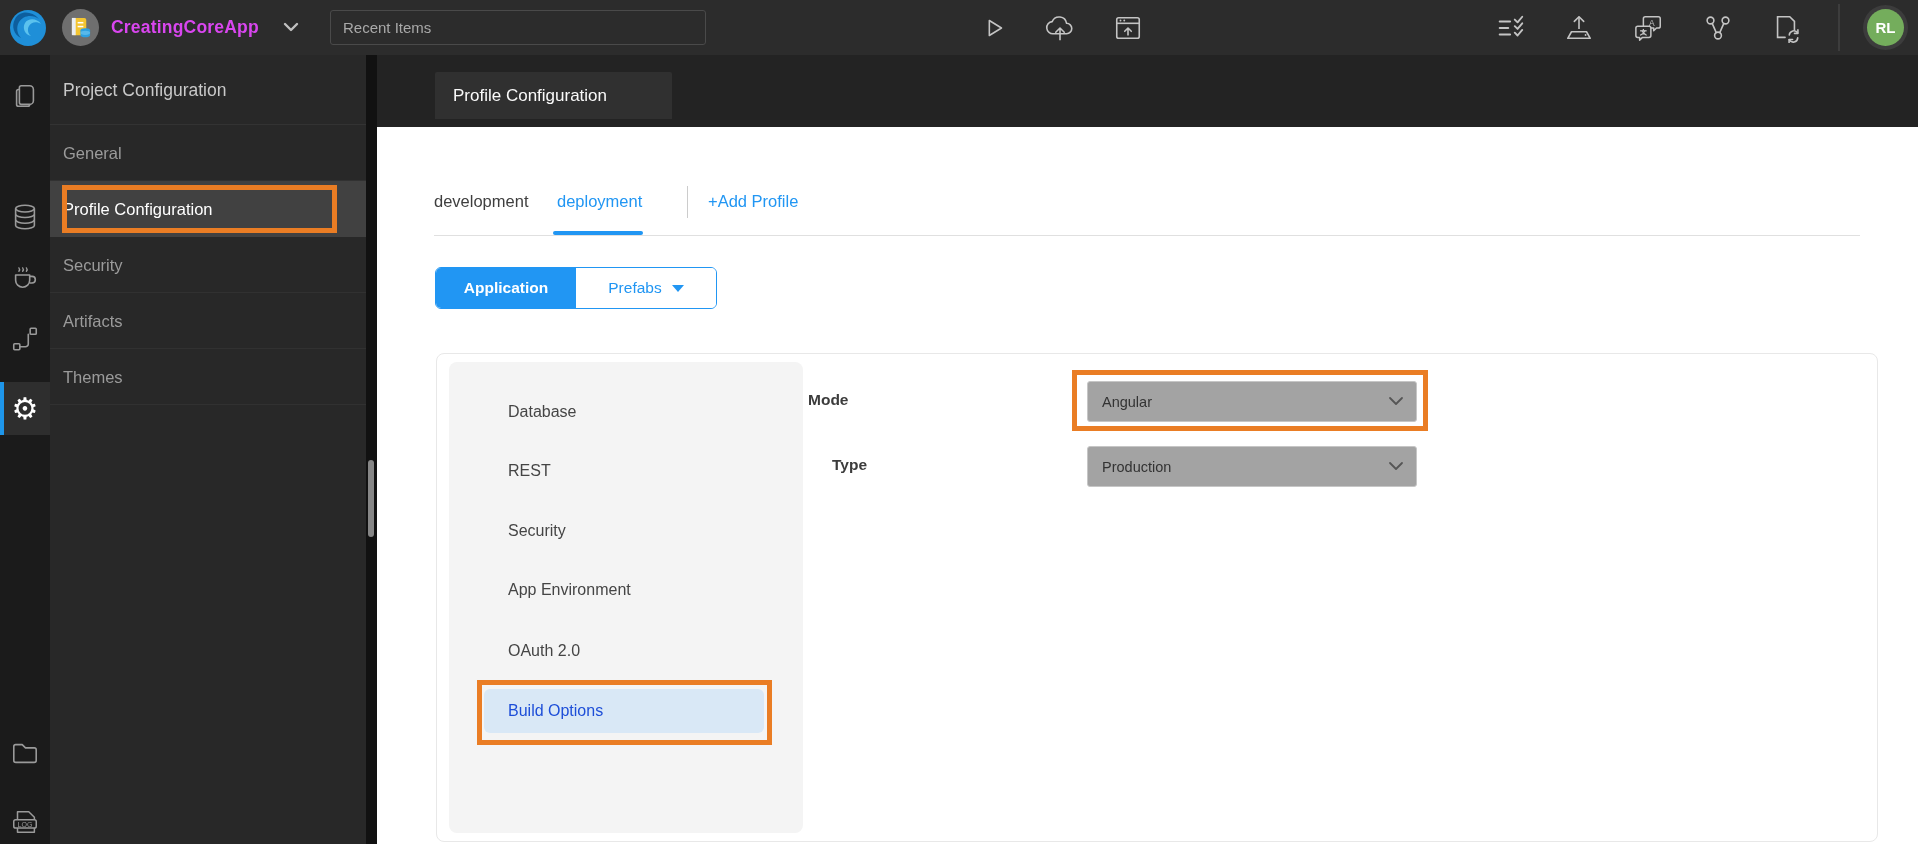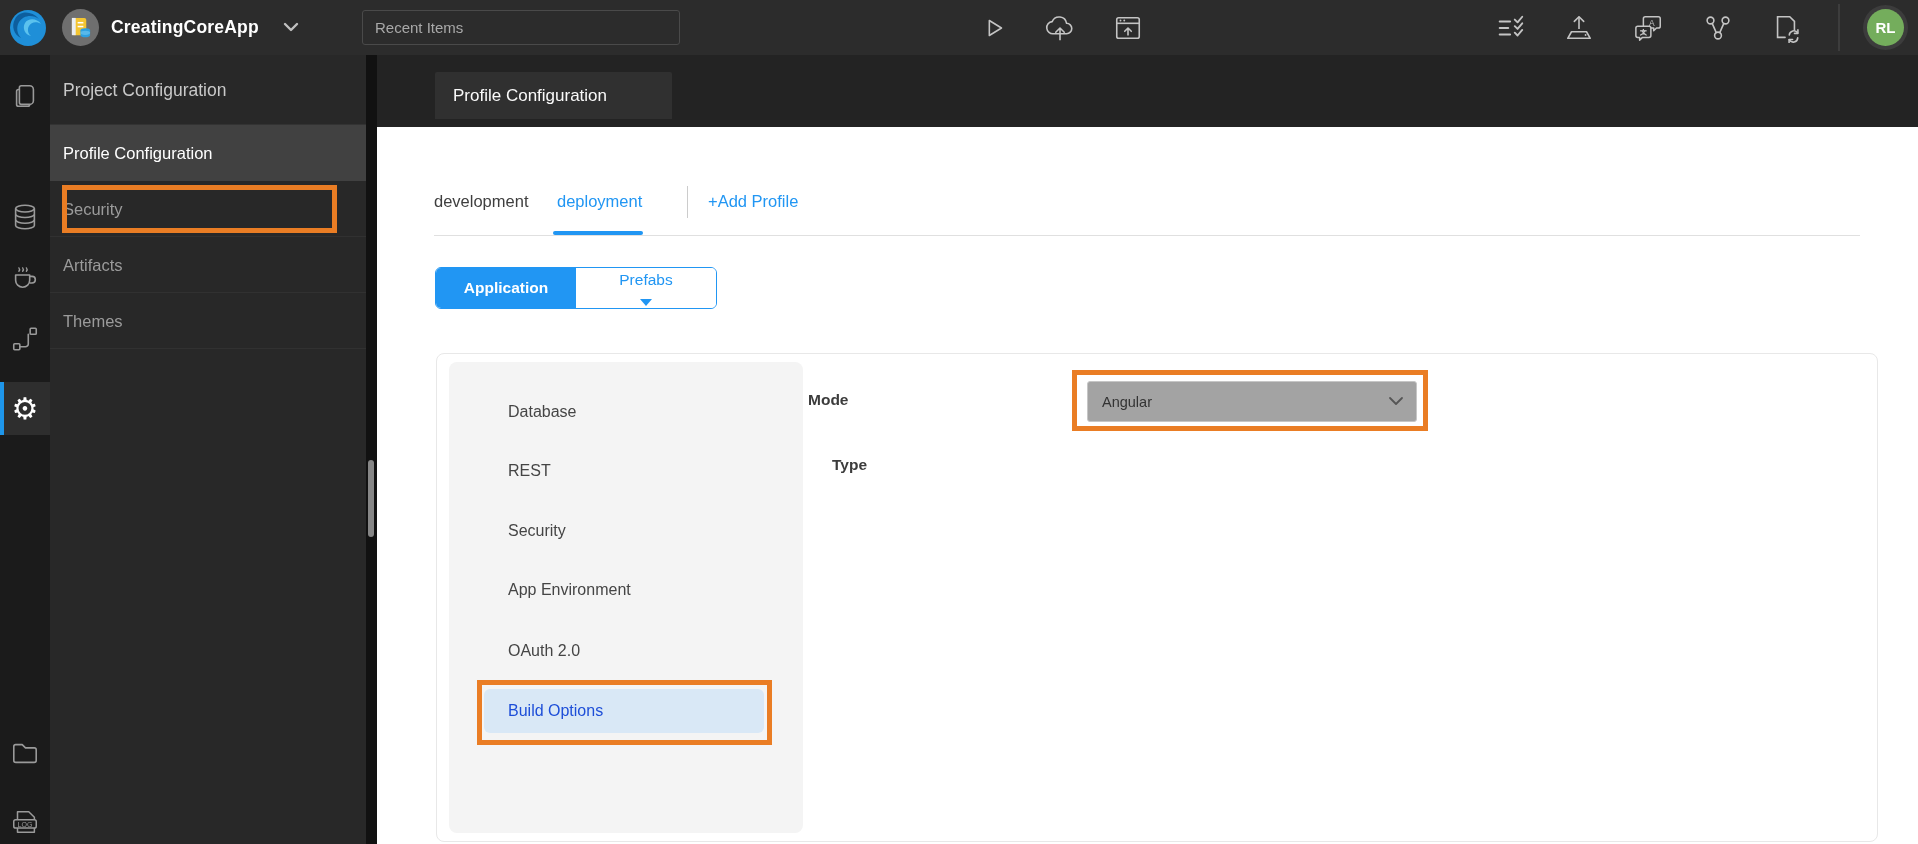--- a/index.html
+++ b/index.html
@@ -5,26 +5,26 @@
   * { box-sizing: border-box; margin: 0; padding: 0; }
   body { background:#fff; font-family:"Liberation Sans", sans-serif; }
   .screen { position:relative; width:1918px; height:844px; background:#fff; overflow:hidden; }
 
   
   .topbar { position:absolute; left:0; top:0; width:1918px; height:55px; background:#2c2c2c; z-index:5; }
   .logo { position:absolute; left:7px; top:7px; width:42px; height:42px; cursor:pointer; }
   .app-chip { position:absolute; left:62px; top:9px; width:37px; height:37px; border-radius:50%;
               background:#6f6f6f; display:flex; align-items:center; justify-content:center; cursor:pointer; }
   .app-title { position:absolute; left:111px; top:0; height:55px; line-height:55px;
-               color:#ffffff; font-size:17.5px; font-weight:700; letter-spacing:.2px; }
+               color:#d946ef; font-size:17.5px; font-weight:700; letter-spacing:.2px; }
   .title-caret { position:absolute; left:282px; top:20px; }
-  .recent-input { position:absolute; left:330px; top:10px; width:318px; height:35px;
+  .recent-input { position:absolute; left:330px; top:10px; width:376px; height:35px;
                   background:#2c2c2c; border:1px solid #4a4a4a; border-radius:3px;
                   color:#f0abfc; font-size:15px; padding:0 12px; outline:none;
-                  font-family:"Liberation Sans", sans-serif;margin-left:32px; }
+                  font-family:"Liberation Sans", sans-serif; }
   .recent-input::placeholder { color:#a9a9a9; opacity:1; }
   .tb-icon { position:absolute; top:12px; width:32px; height:32px; display:flex;
              align-items:center; justify-content:center; cursor:pointer; }
   .tb-divider { position:absolute; left:1838px; top:4px; width:2px; height:47px; background:#3d3d3d; }
   .avatar-ring { position:absolute; left:1863px; top:5px; width:45px; height:45px; border-radius:50%;
                  background:#3c3c3c; display:flex; align-items:center; justify-content:center; cursor:pointer; }
   .avatar { width:37px; height:37px; border-radius:50%; background:#74ad5c; color:#fff;
             font-size:15px; font-weight:700; display:flex; align-items:center; justify-content:center; }
 
   
@@ -59,21 +59,21 @@
   .tab-underline { position:absolute; left:553px; top:231px; width:90px; height:4px; background:#2196f3; border-radius:2px; }
   .tab-vdiv { position:absolute; left:687px; top:186px; width:1px; height:32px; background:#cccccc; }
   .add-profile { position:absolute; left:708px; top:192px; font-size:16.5px; color:#2196f3; cursor:pointer; }
   .tabs-rule { position:absolute; left:434px; top:235px; width:1426px; height:1px; background:#e0e0e0; }
 
   .segmented { position:absolute; left:435px; top:267px; height:42px; display:flex;
                border:1px solid #2196f3; border-radius:6px; overflow:hidden; background:#fff; }
   .seg-btn { width:140px; height:100%; display:flex; align-items:center; justify-content:center;
              font-size:15.5px; cursor:pointer; }
   .seg-btn.sel { background:#2196f3; color:#ffffff; font-weight:700; }
-  .seg-btn.unsel { background:#ffffff; color:#2196f3; gap:10px;flex-direction:column; }
+  .seg-btn.unsel { background:#ffffff; color:#2196f3; gap:10px; }
   .caret-down { width:0; height:0; border-left:6px solid transparent; border-right:6px solid transparent;
                 border-top:7px solid #2196f3; }
 
   .card { position:absolute; left:436px; top:353px; width:1442px; height:489px;
           border:1px solid #e8e8e8; border-radius:8px; background:#fff; }
   .menu-col { position:absolute; left:12px; top:8px; width:354px; height:471px;
               background:#f4f4f4; border-radius:8px; }
   .menu-item { position:absolute; left:0; width:354px; height:44px; line-height:44px;
                padding-left:59px; font-size:16px; color:#454545; cursor:pointer; }
   .menu-item.active { left:35px; width:280px; background:#d9e8f6; border-radius:6px;
@@ -240,20 +240,21 @@
         <path d="M8 5 h12 l6 6 v16 H8 z" fill="none" stroke="#9a9a9a" stroke-width="1.6" stroke-linejoin="round"></path>
         <rect x="4" y="13.5" width="24" height="9" rx="2" fill="#1b1b1b" stroke="#9a9a9a" stroke-width="1.6"></rect>
         <text x="16" y="20.8" font-size="7.5" fill="#9a9a9a" text-anchor="middle" font-family="Liberation Sans, sans-serif">LOG</text>
       </svg>
     </div>
 
   </div>
 
   <div class="sidebar">
     <div class="sidebar-title">Project Configuration</div>
+    <div class="side-item">General</div>
     <div class="side-item active">Profile Configuration</div>
     <div class="side-item">Security</div>
     <div class="side-item">Artifacts</div>
     <div class="side-item">Themes</div>
   </div>
   <div class="side-strip"></div>
   <div class="side-scroll-thumb"></div>
 
   <div class="main-header"></div>
   <div class="doc-tab">Profile Configuration</div>
@@ -290,18 +291,26 @@
   <div class="select" style="top:381px">
     <span class="val">Angular</span>
     <span class="chev">
       <svg class="icon" width="16" height="12" viewBox="0 0 16 12">
         <polyline points="2,3 8,9 14,3" fill="none" stroke="#555" stroke-width="1.8" stroke-linecap="round" stroke-linejoin="round"></polyline>
       </svg>
     </span>
   </div>
 
   <div class="field-label" style="left:832px; top:456px">Type</div>
+  <div class="select" style="top:446px">
+    <span class="val">Production</span>
+    <span class="chev">
+      <svg class="icon" width="16" height="12" viewBox="0 0 16 12">
+        <polyline points="2,3 8,9 14,3" fill="none" stroke="#555" stroke-width="1.8" stroke-linecap="round" stroke-linejoin="round"></polyline>
+      </svg>
+    </span>
+  </div>
 
   <div class="anno" style="left:62px; top:185px; width:275px; height:48px"></div>
   <div class="anno" style="left:477px; top:680px; width:295px; height:65px"></div>
   <div class="anno" style="left:1072px; top:370px; width:356px; height:61px"></div>
 
 </div>
 
 </body></html>

